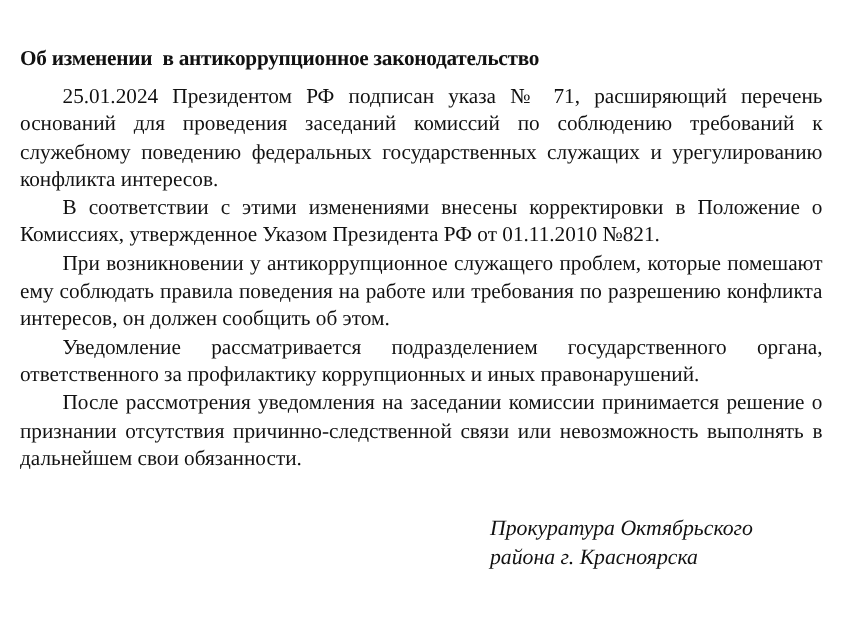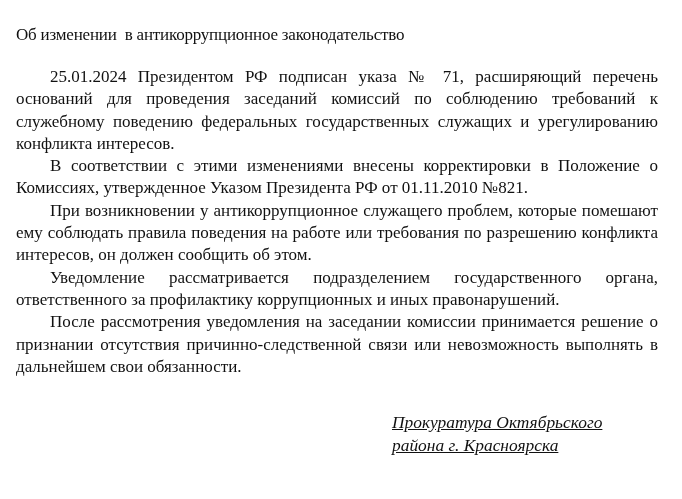--- a/index.html
+++ b/index.html
@@ -11,23 +11,23 @@
       width: 682px;
       height: 499px;
       overflow: hidden;
       position: relative;
       font-family: "Liberation Serif", "DejaVu Serif", serif;
       color: #111111;
     }
     .doc-title {
       position: absolute;
       left: 16px;
-      top: 25px;
+      top: 37px;
       font-size: 17px;
-      font-weight: normal;
+      font-weight: bold;
       letter-spacing: -0.2px;
       white-space: pre;
       margin: 0;
     }
     .doc-body {
       position: absolute;
       left: 16px;
       top: 66px;
       width: 642px;
       font-size: 17px;
@@ -41,21 +41,20 @@
     .signature {
       position: absolute;
       left: 392px;
       top: 411px;
       font-size: 17.4px;
       font-style: italic;
       line-height: 22.5px;
     }
     .signature div {
       white-space: nowrap;
-      text-decoration: underline;
     }
   </style>
 </head>
 <body>
 
 <h1 class="doc-title">Об изменении  в антикоррупционное законодательство</h1>
 
 <div class="doc-body">
   <p>25.01.2024 Президентом РФ подписан указа № 71, расширяющий перечень оснований для проведения заседаний комиссий по соблюдению требований к служебному поведению федеральных государственных служащих и урегулированию конфликта интересов.</p>
   <p>В соответствии с этими изменениями внесены корректировки в Положение о Комиссиях, утвержденное Указом Президента РФ от 01.11.2010 №821.</p>

